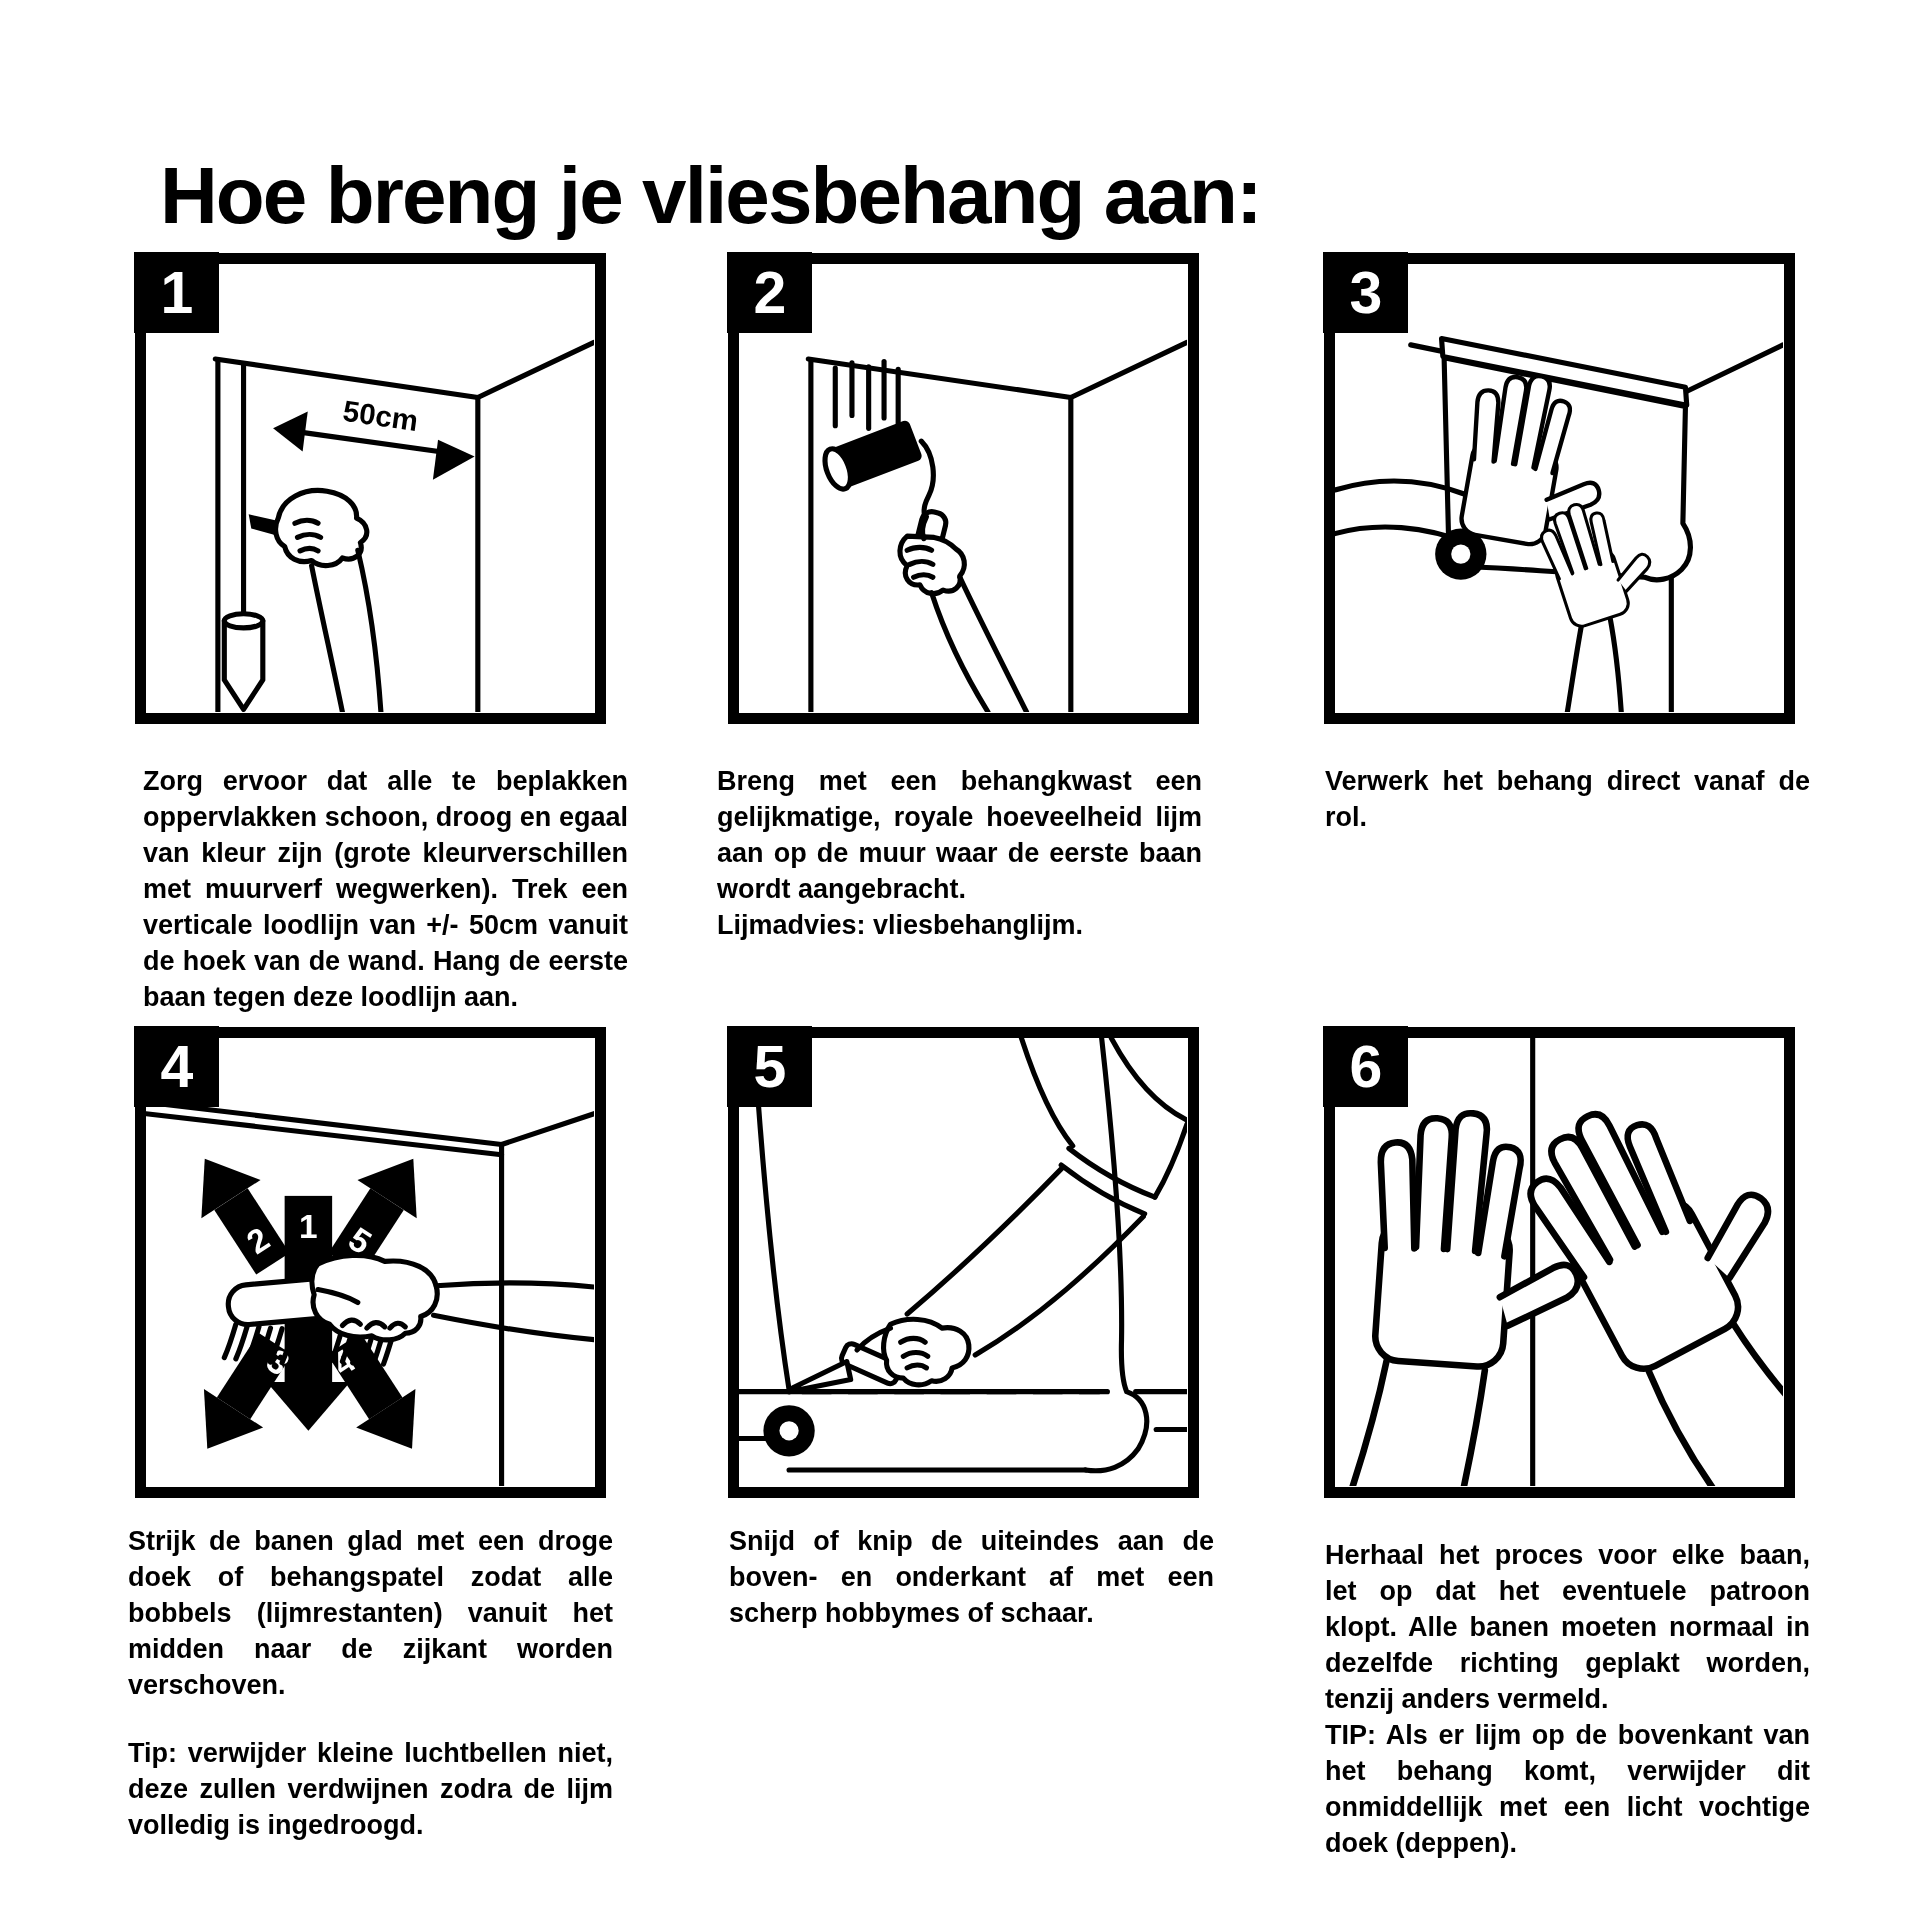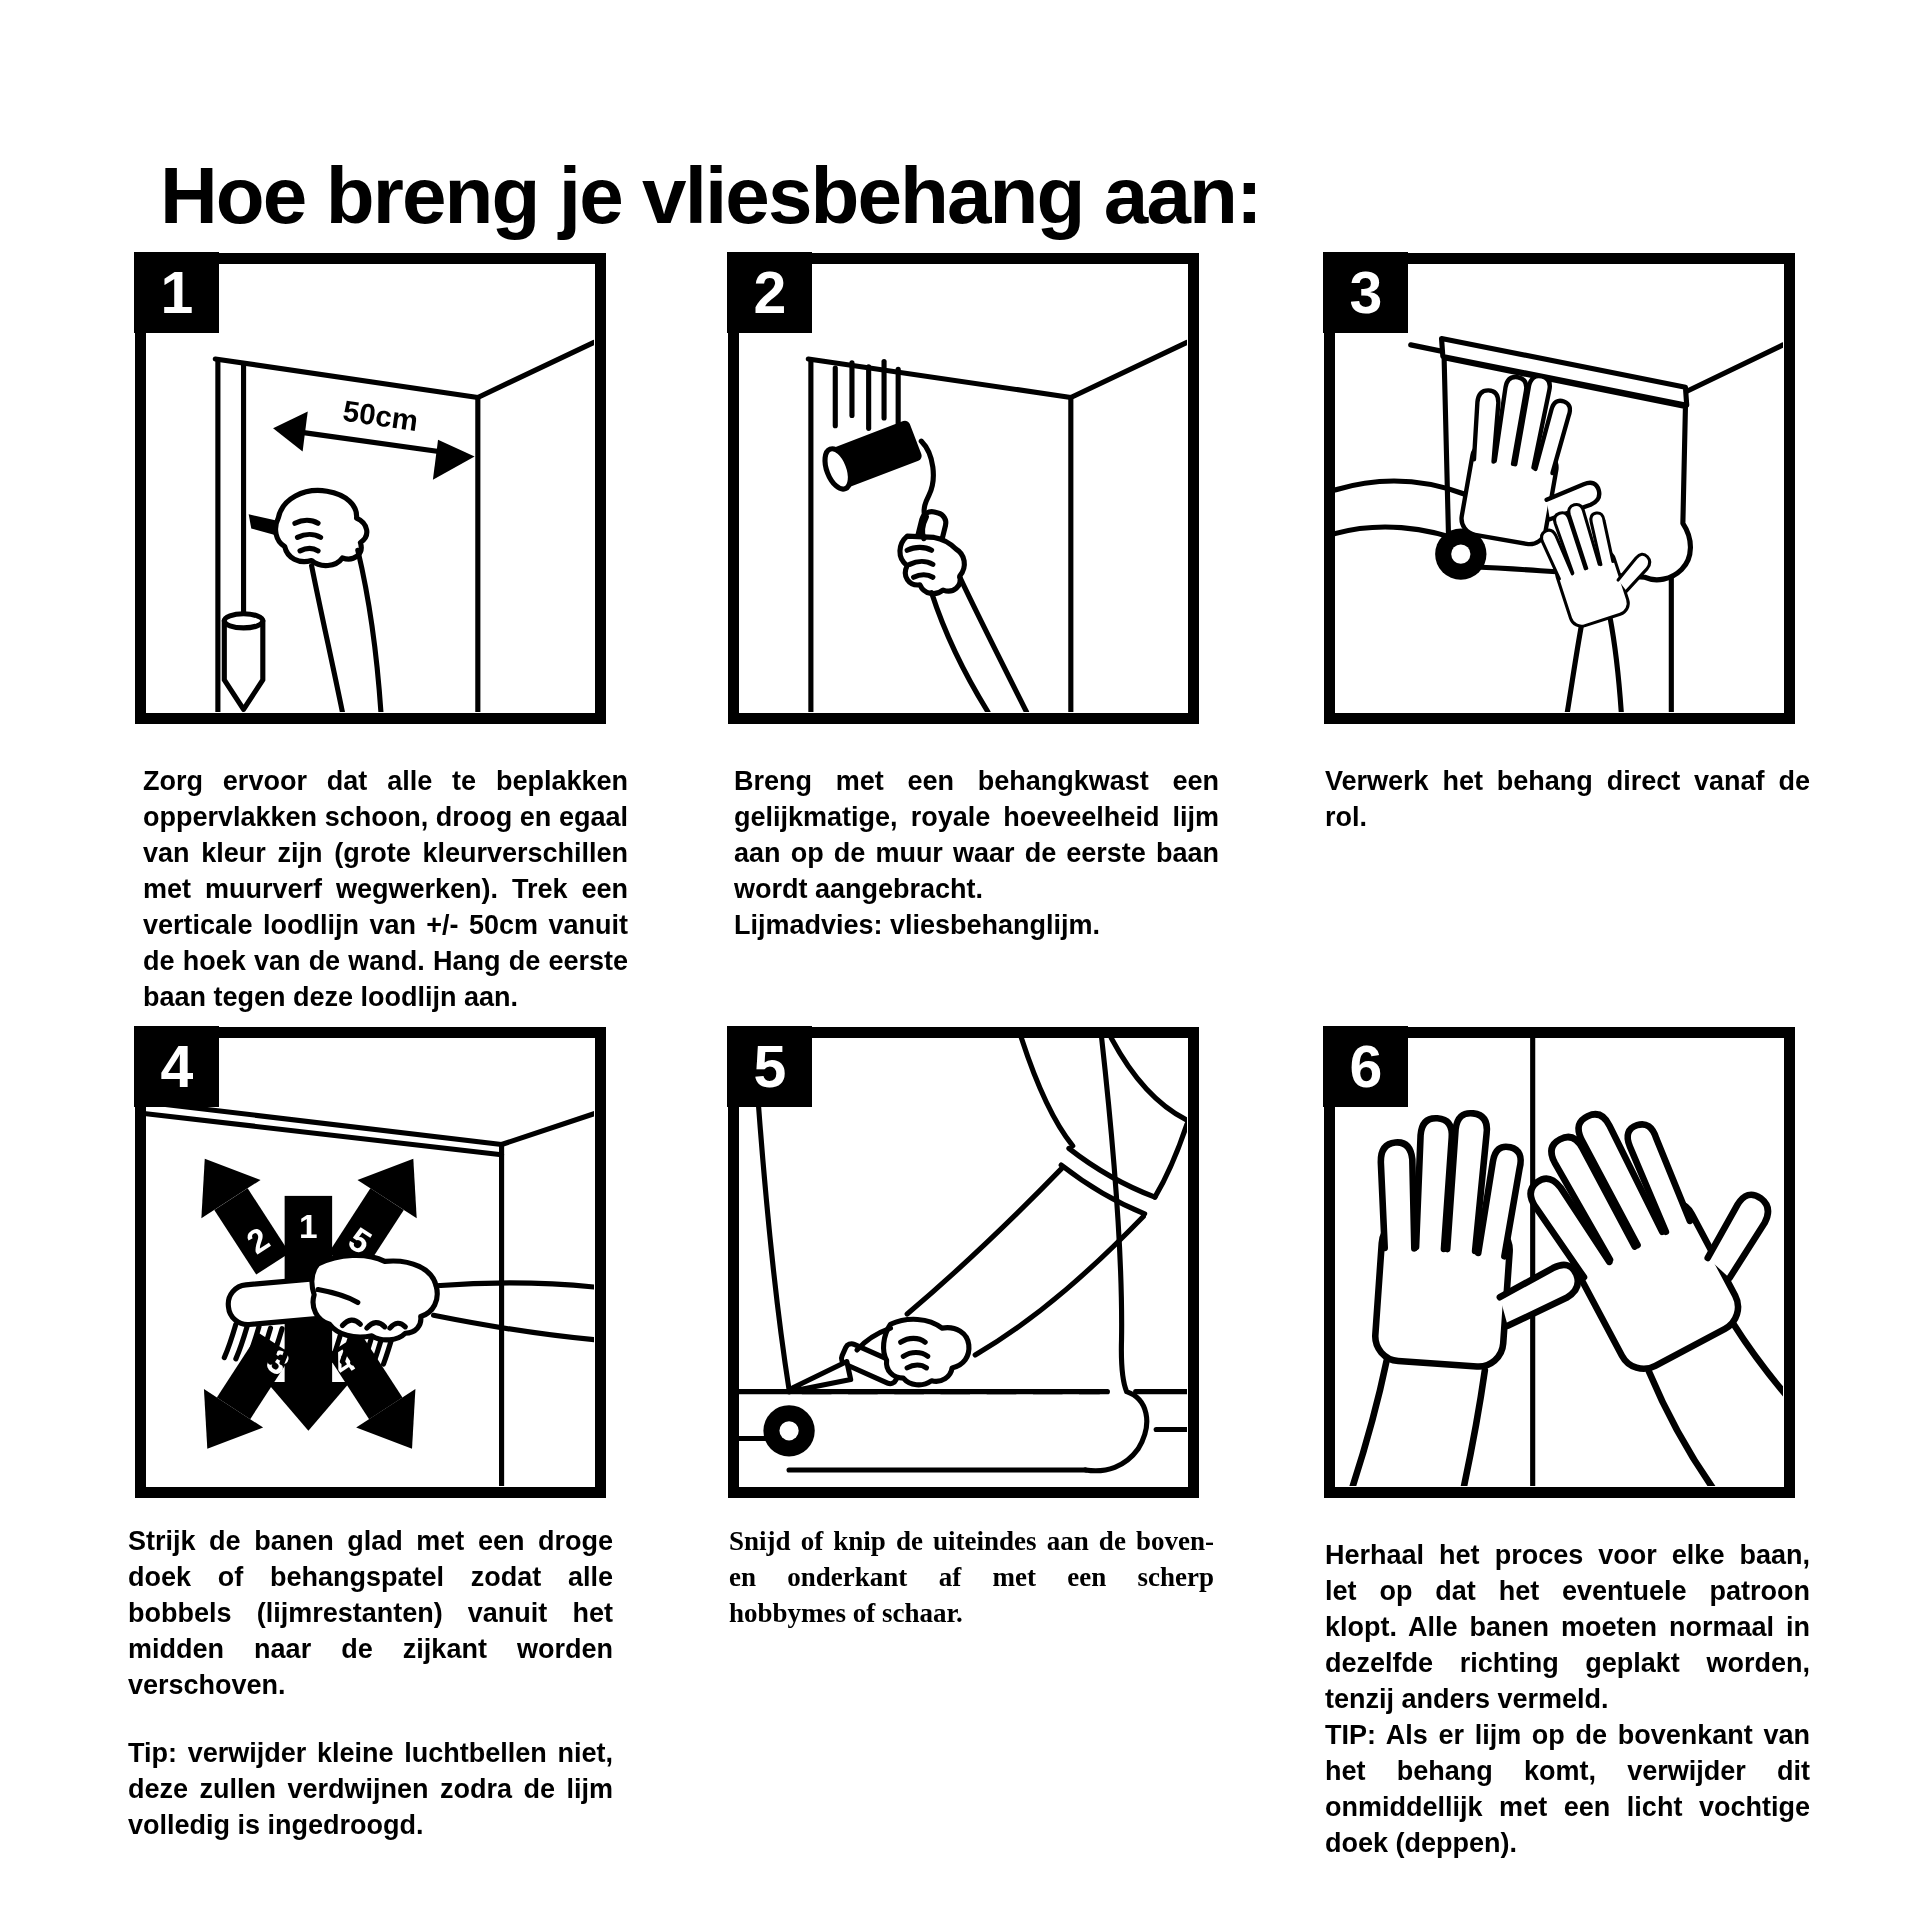--- a/index.html
+++ b/index.html
@@ -25,24 +25,24 @@
   .caption p.gap-none { margin-top:0; }
 
   .pos-p1 { left:135px;  top:253px; }
   .pos-p2 { left:728px; top:253px; }
   .pos-p3 { left:1324px; top:253px; }
   .pos-p4 { left:135px;  top:1027px; }
   .pos-p5 { left:728px; top:1027px; }
   .pos-p6 { left:1324px; top:1027px; }
 
   .pos-c1 { left:136px;  top:763px;margin-left:7px; }
-  .pos-c2 { left:734px; top:763px; }
+  .pos-c2 { left:717px; top:763px; }
   .pos-c3 { left:1325px; top:763px; }
   .pos-c4 { left:128px;  top:1523px; }
-  .pos-c5 { left:729px; top:1523px;font-family:Liberation Serif, serif; }
+  .pos-c5 { left:729px; top:1523px; }
   .pos-c6 { left:1325px; top:1537px; }
 
   svg text { font-family:"Liberation Sans", sans-serif; }
   .m-label { font-size:46px; font-weight:bold; }
   .arrlab  { font-size:52px; font-weight:bold; }
 </style>
 </head>
 <body>
 
 <svg width="0" height="0" style="position:absolute" aria-hidden="true">

